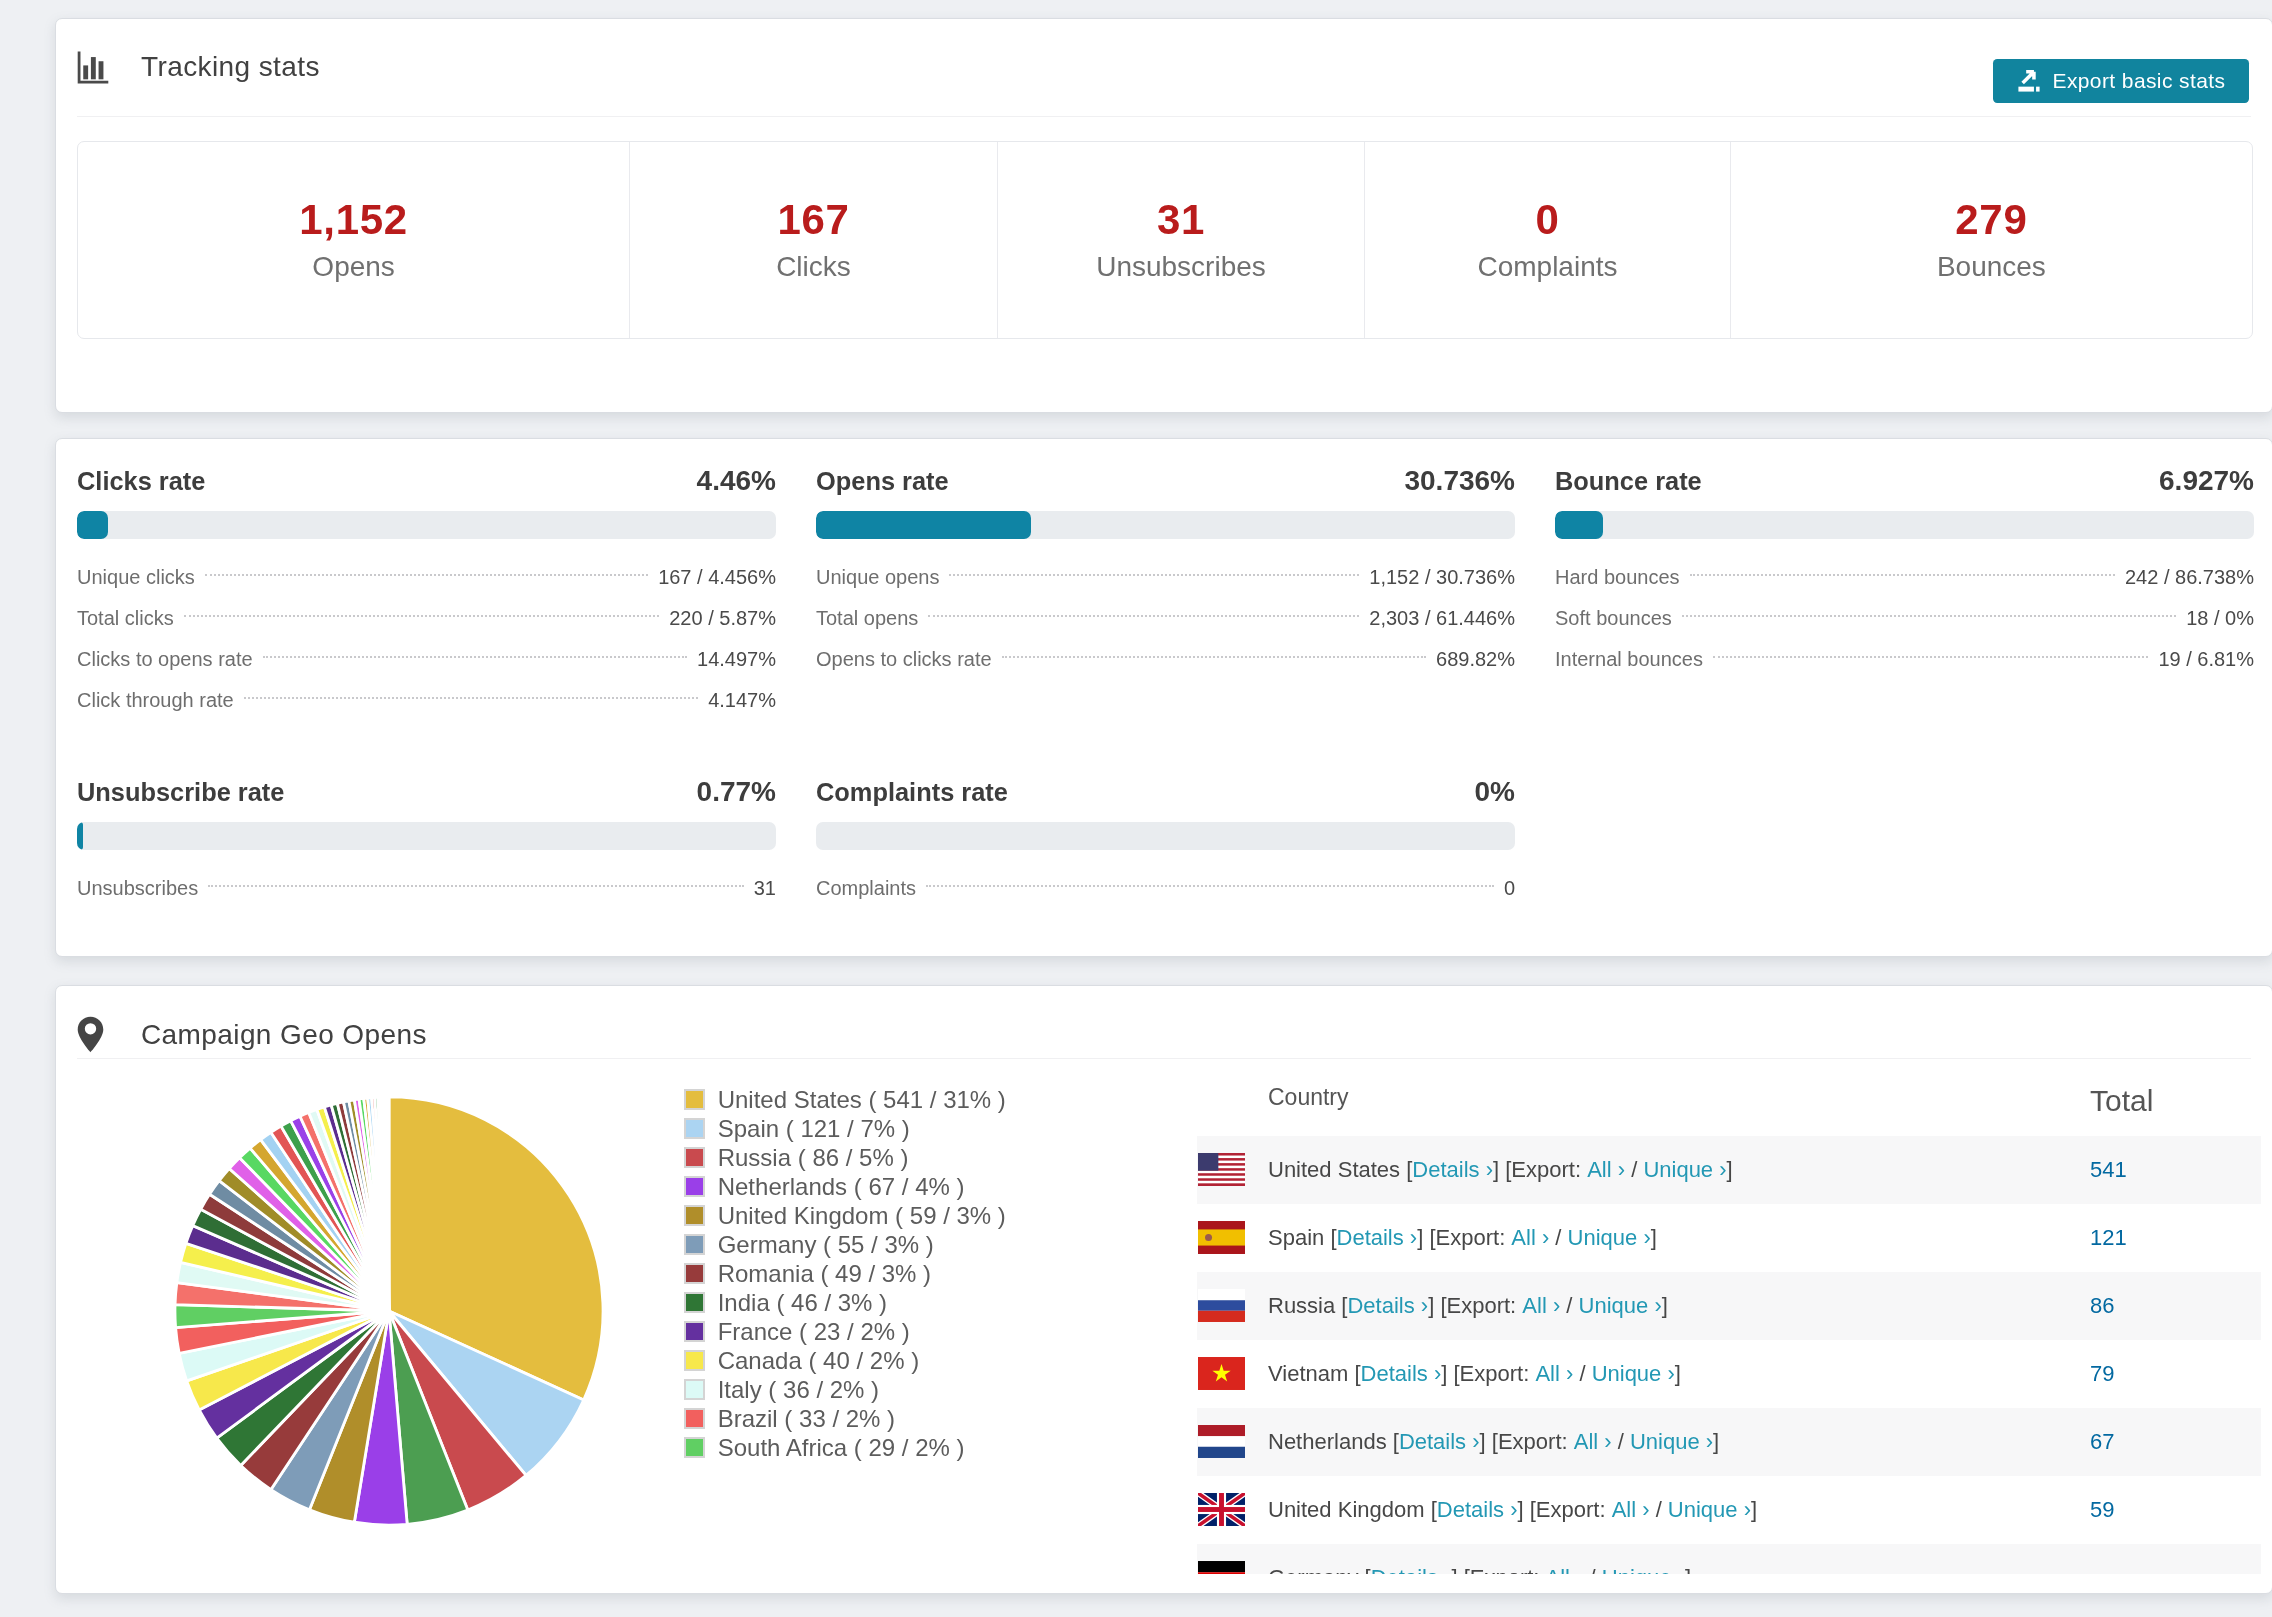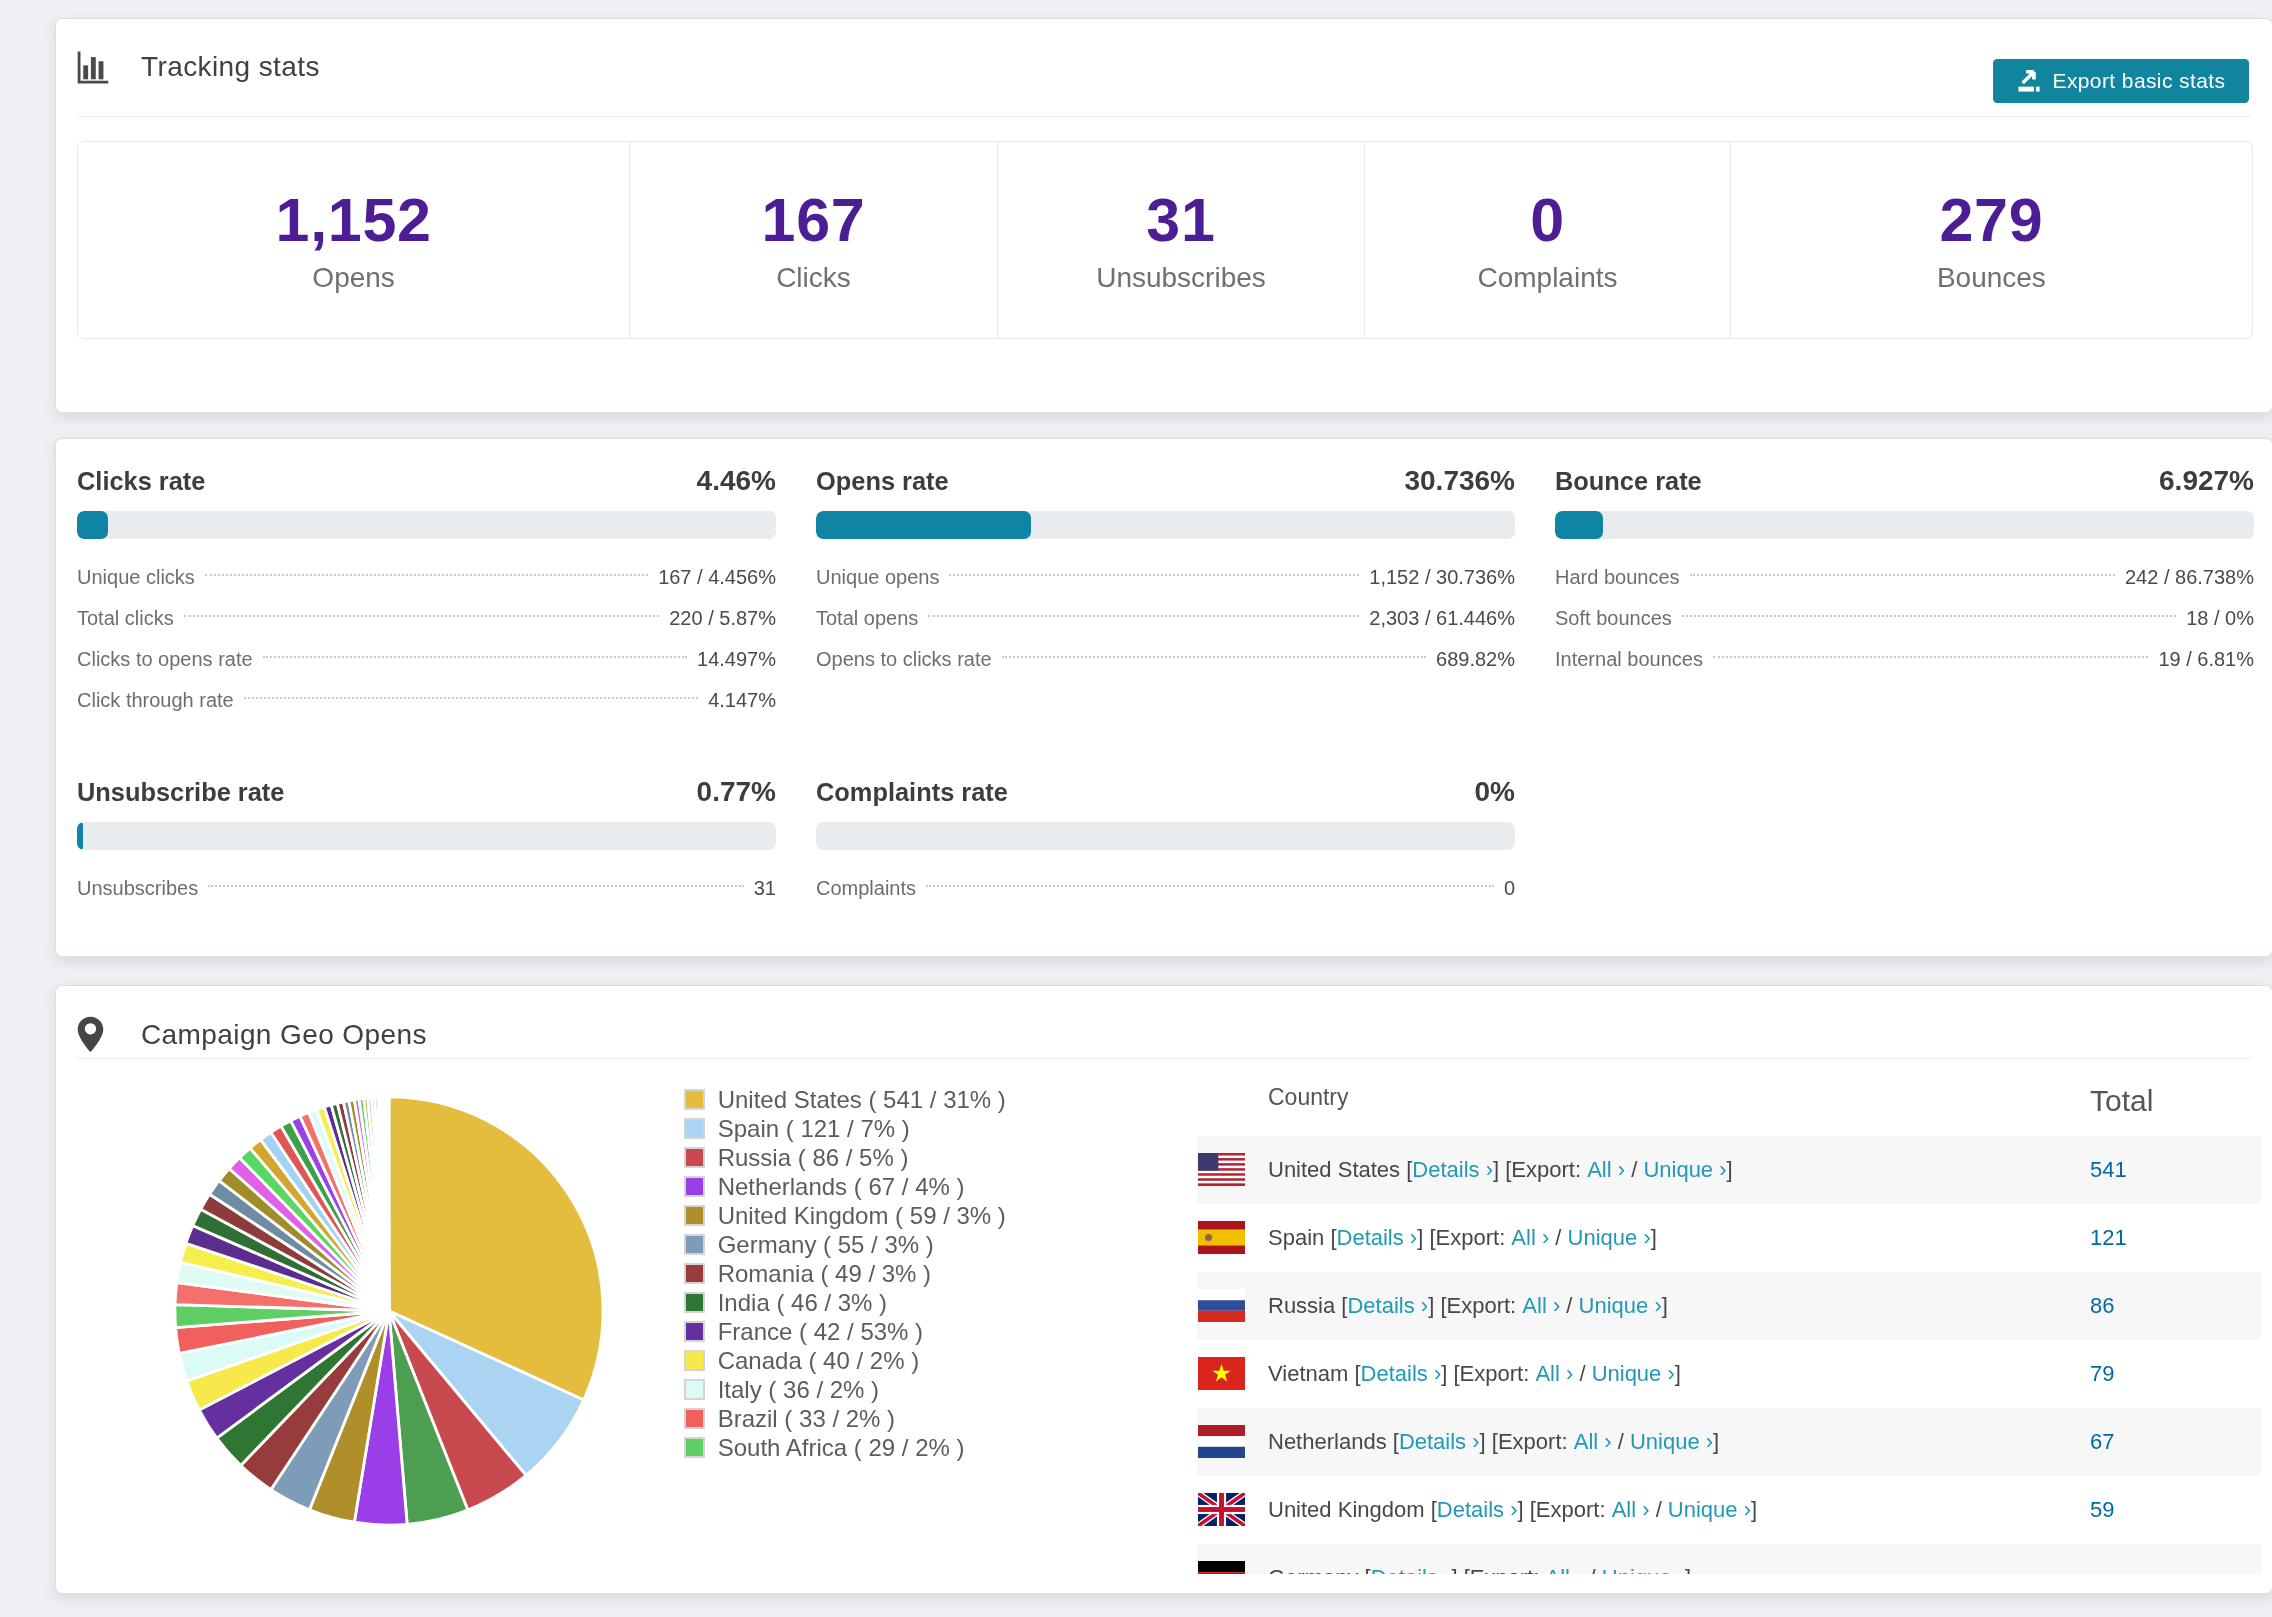--- a/index.html
+++ b/index.html
@@ -14,21 +14,21 @@
   
   #card-tracking{top:17.6px;height:395px;}
   .export-btn{position:absolute;right:22.6px;top:40px;height:44px;padding:0 24px;display:flex;align-items:center;gap:11.3px;
     background:#11849e;border:none;border-radius:4.2px;color:#fff;font-size:21px;cursor:pointer;
     font-family:inherit;letter-spacing:0.4px;}
   .stats-box{position:absolute;left:21px;top:122px;width:2176px;height:198px;border:1.4px solid #e6e8ec;
     border-radius:7px;display:flex;box-sizing:border-box;}
   .stat-cell{display:flex;flex-direction:column;align-items:center;justify-content:center;gap:7px;
     border-right:1.4px solid #e9eaee;box-sizing:border-box;}
   .stat-cell:last-child{border-right:none;}
-  .stat-value{font-size:61px;font-weight:700;color:#4c1d95;letter-spacing:0.7px;}
+  .stat-value{font-size:42px;font-weight:700;color:#b91c1c;letter-spacing:0.7px;}
   .stat-label{font-size:28px;color:#707070;}
   
   #card-rates{top:438px;height:519px;}
   .rate-col{position:absolute;width:699px;}
   .rate-head{display:flex;justify-content:space-between;align-items:center;height:49px;margin-top:17.6px;}
   .rate-title{font-size:25.4px;font-weight:700;color:#3d3d3d;}
   .rate-value{font-size:28px;font-weight:700;color:#3d3d3d;}
   .bar-track{margin-top:5.6px;height:28px;background:#e9ecef;border-radius:7px;overflow:hidden;}
   .bar-fill{height:28px;background:#0f84a4;border-radius:7px;}
   .rate-rows{margin-top:20px;}
@@ -321,21 +321,21 @@
         <div class="legend-item">
           <span class="legend-swatch" style="background: rgb(151, 59, 59);"></span>
           <span class="legend-label">Romania ( 49 / 3% )</span>
         </div>
         <div class="legend-item">
           <span class="legend-swatch" style="background: rgb(47, 118, 53);"></span>
           <span class="legend-label">India ( 46 / 3% )</span>
         </div>
         <div class="legend-item">
           <span class="legend-swatch" style="background: rgb(100, 48, 159);"></span>
-          <span class="legend-label">France ( 42 / 53% )</span>
+          <span class="legend-label">France ( 23 / 2% )</span>
         </div>
         <div class="legend-item">
           <span class="legend-swatch" style="background: rgb(247, 232, 75);"></span>
           <span class="legend-label">Canada ( 40 / 2% )</span>
         </div>
         <div class="legend-item">
           <span class="legend-swatch" style="background: rgb(220, 250, 246);"></span>
           <span class="legend-label">Italy ( 36 / 2% )</span>
         </div>
         <div class="legend-item">

